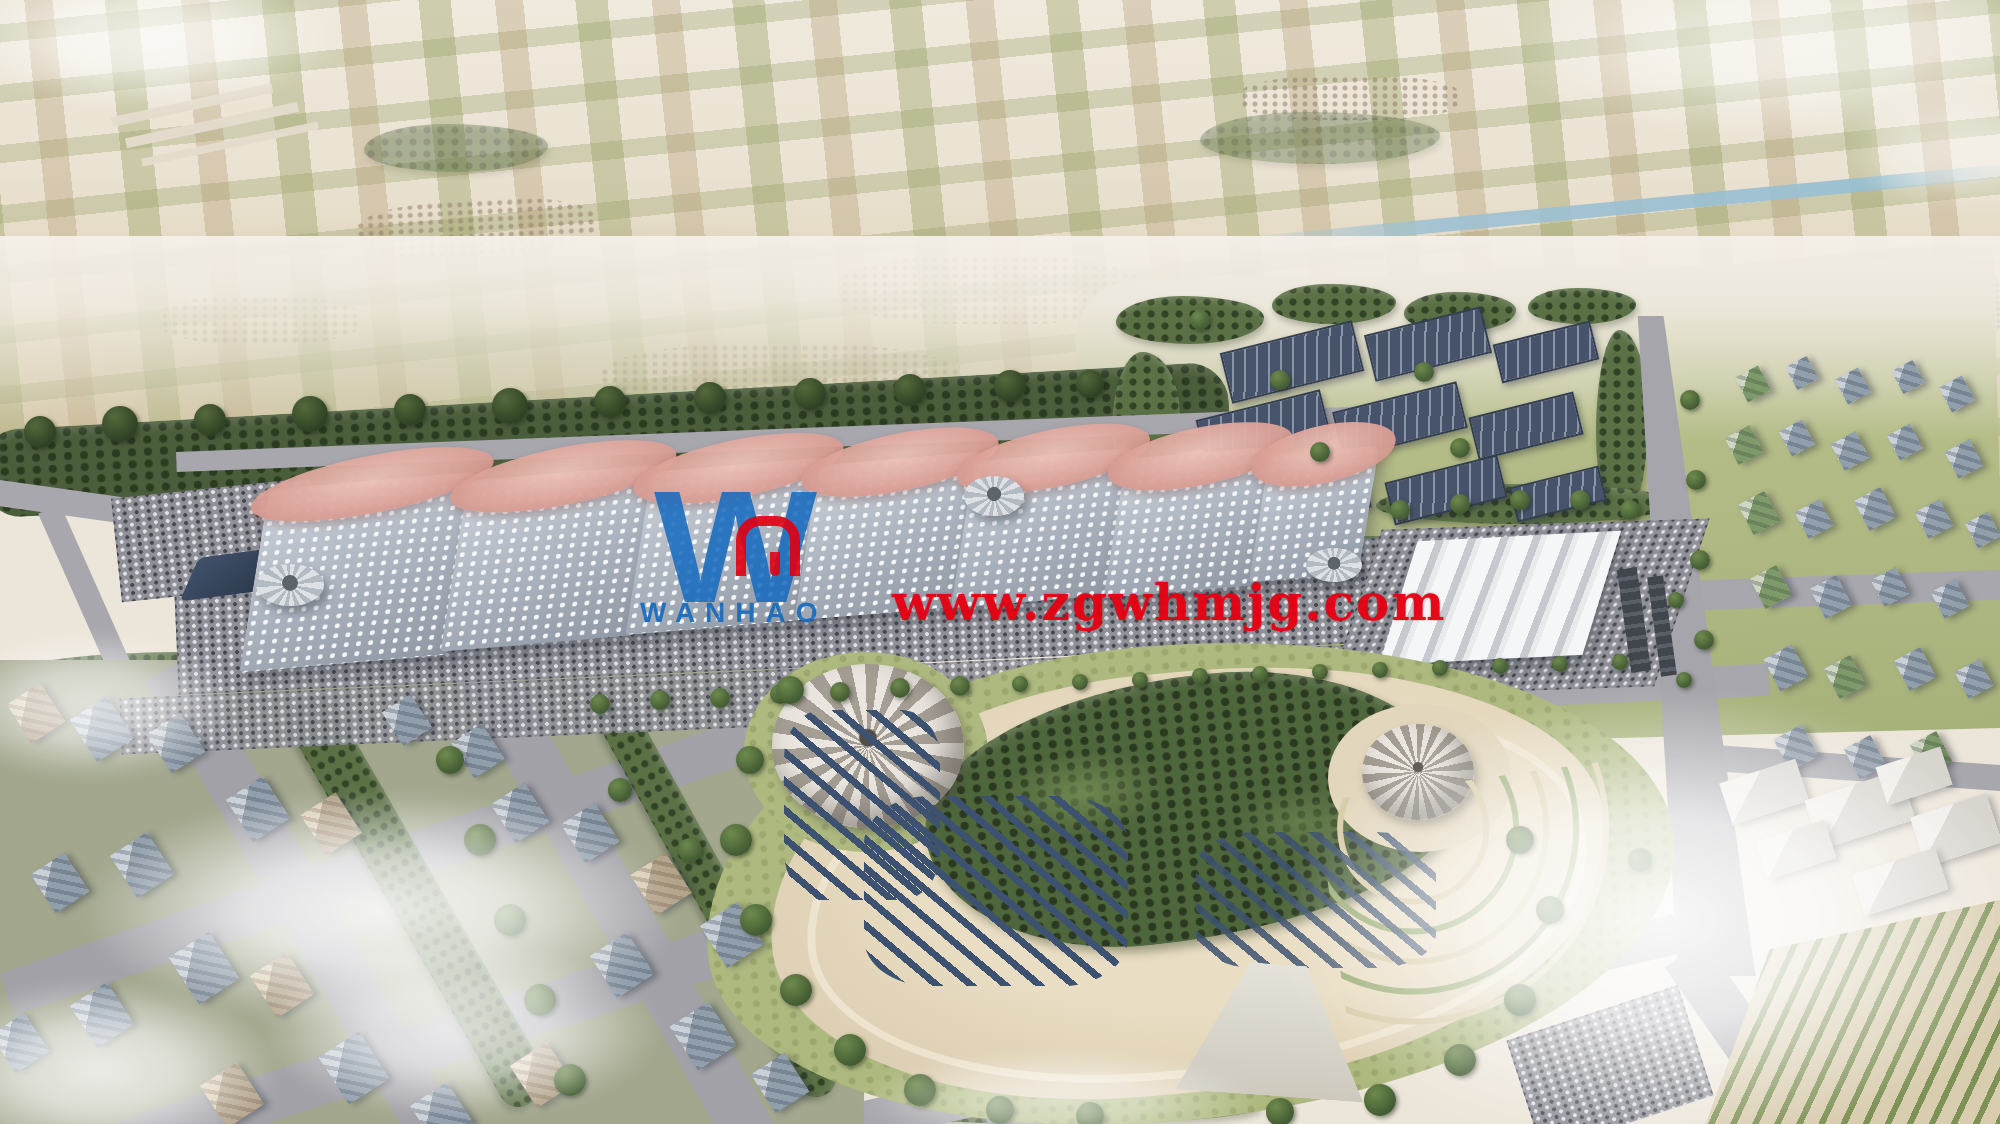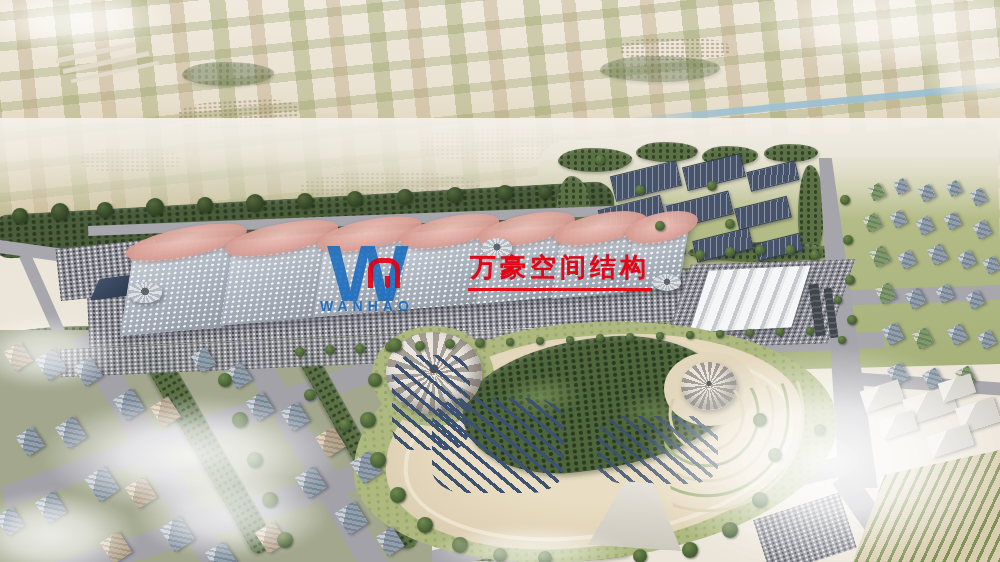--- a/index.html
+++ b/index.html
@@ -374,15 +374,15 @@
       <div class="abs cloud" style="left: 430px; top: 525px; width: 200px; height: 50px; opacity: 0.6;"></div>
     </div>
 
   <div class="abs" style="left:0;top:0;width:1000px;height:562px;">
     <div class="abs" style="left:326px;top:236px;width:120px;height:84px;">
       <span class="abs wm-w" style="left:4px;top:6px;">W</span>
       <span class="abs wm-emblem" style="left:42px;top:22px;width:22px;height:25px;"></span>
       <span class="abs wm-tail" style="left:59px;top:40px;width:5px;height:12px;"></span>
       <span class="abs wm-sub" style="left:-6px;top:62px;width:128px;">WANHAO</span>
     </div>
-    <div class="abs wm-cn" style="left:468px;top:250px;">万豪空间结构</div>
+    <div class="abs wm-url" style="left:446px;top:287px;">www.zgwhmjg.com</div>
   </div>
 </div>
 
 </body></html>

